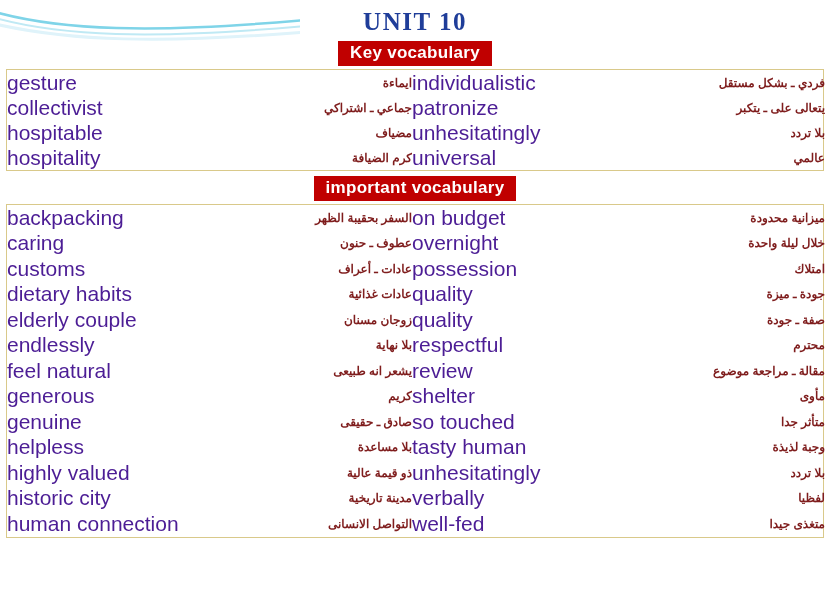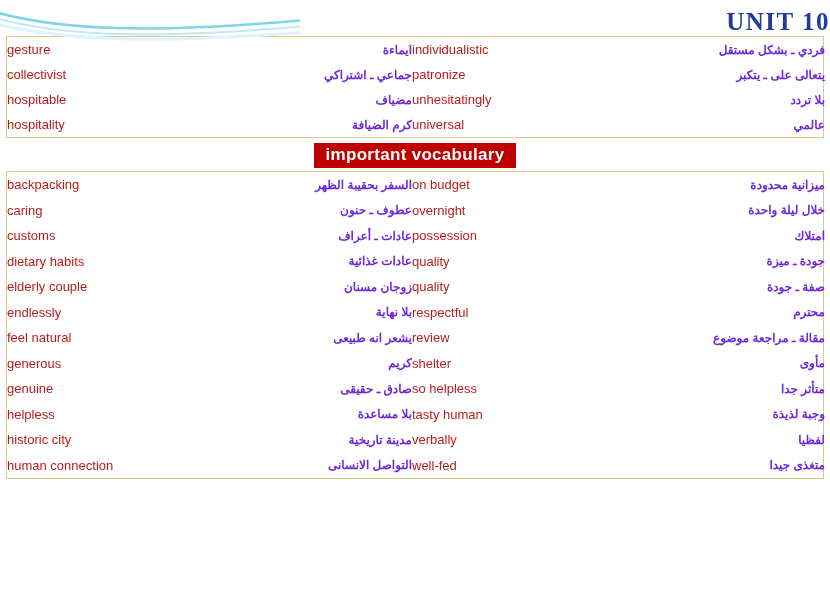--- a/index.html
+++ b/index.html
@@ -24,21 +24,21 @@
   .swoosh {
     position: absolute;
     top: 0;
     left: 0;
     width: 300px;
     height: 34px;
     overflow: hidden;
     pointer-events: none;
   }
   .unit-title {
-    text-align: right;
+    text-align: center;
     color: #1f3d99;
     font-weight: bold;
     font-size: 25px;
     letter-spacing: 1.5px;
     font-variant: small-caps;
     margin-top: 8px;
     font-family: "Liberation Serif", serif;
   }
   .section-banner-wrap {
     text-align: center;
@@ -63,30 +63,30 @@
   .vocab-table {
     width: 100%;
     border-collapse: collapse;
     table-layout: fixed;
   }
   .vocab-table td {
     padding: 0;
     vertical-align: middle;
   }
   .en {
-    font-size: 13px;
-    color: #b91c1c;
+    font-size: 21px;
+    color: #4c1d95;
     padding-left: 8px;
     font-family: "Liberation Sans", sans-serif;
     white-space: nowrap;
     overflow: hidden;
   }
   .ar {
     font-size: 12px;
-    color: #6d28d9;
+    color: #7f1d1d;
     font-weight: bold;
     text-align: right;
     padding-right: 10px;
     direction: rtl;
     white-space: nowrap;
     overflow: hidden;
   }
   .col-en-1 { width: 190px; }
   .col-ar-1 { width: 215px; }
   .col-en-2 { width: 200px; }
@@ -102,20 +102,23 @@
   <div class="swoosh">
     <svg width="300" height="34" viewBox="0 0 300 34" xmlns="http://www.w3.org/2000/svg">
       <path d="M-5,4 C60,22 150,26 305,12" stroke="#7fd4e8" stroke-width="2.5" fill="none"></path>
       <path d="M-5,10 C60,28 150,32 305,18" stroke="#bfe9f4" stroke-width="2" fill="none"></path>
       <path d="M-5,16 C70,33 160,36 305,24" stroke="#dff3fa" stroke-width="3" fill="none"></path>
     </svg>
   </div>
 
   <div class="unit-title">UNIT 10</div>
 
+  <div class="section-banner-wrap">
+    <span class="section-banner">Key vocabulary</span>
+  </div>
 
   <div class="table-box">
     <table class="vocab-table">
       <colgroup>
         <col class="col-en-1">
           <col class="col-ar-1">
           <col class="col-en-2">
           <col class="col-ar-2">
       </colgroup>
       <tbody>
@@ -204,30 +207,36 @@
         </tr>
         <tr class="row-imp">
           <td class="en">generous</td>
           <td class="ar">كريم</td>
           <td class="en">shelter</td>
           <td class="ar">مأوى</td>
         </tr>
         <tr class="row-imp">
           <td class="en">genuine</td>
           <td class="ar">صادق ـ حقيقى</td>
-          <td class="en">so helpless</td>
+          <td class="en">so touched</td>
           <td class="ar">متأثر جدا</td>
         </tr>
         <tr class="row-imp">
           <td class="en">helpless</td>
           <td class="ar">بلا مساعدة</td>
           <td class="en">tasty human</td>
           <td class="ar">وجبة لذيذة</td>
         </tr>
         <tr class="row-imp">
+          <td class="en">highly valued</td>
+          <td class="ar">ذو قيمة عالية</td>
+          <td class="en">unhesitatingly</td>
+          <td class="ar">بلا تردد</td>
+        </tr>
+        <tr class="row-imp">
           <td class="en">historic city</td>
           <td class="ar">مدينة تاريخية</td>
           <td class="en">verbally</td>
           <td class="ar">لفظيا</td>
         </tr>
         <tr class="row-imp">
           <td class="en">human connection</td>
           <td class="ar">التواصل الانسانى</td>
           <td class="en">well-fed</td>
           <td class="ar">متغذى جيدا</td>

